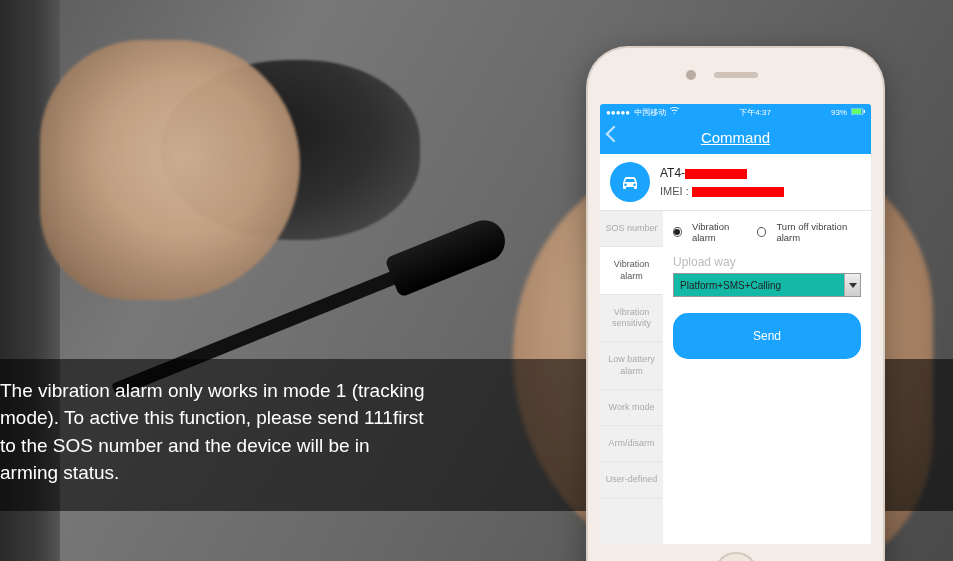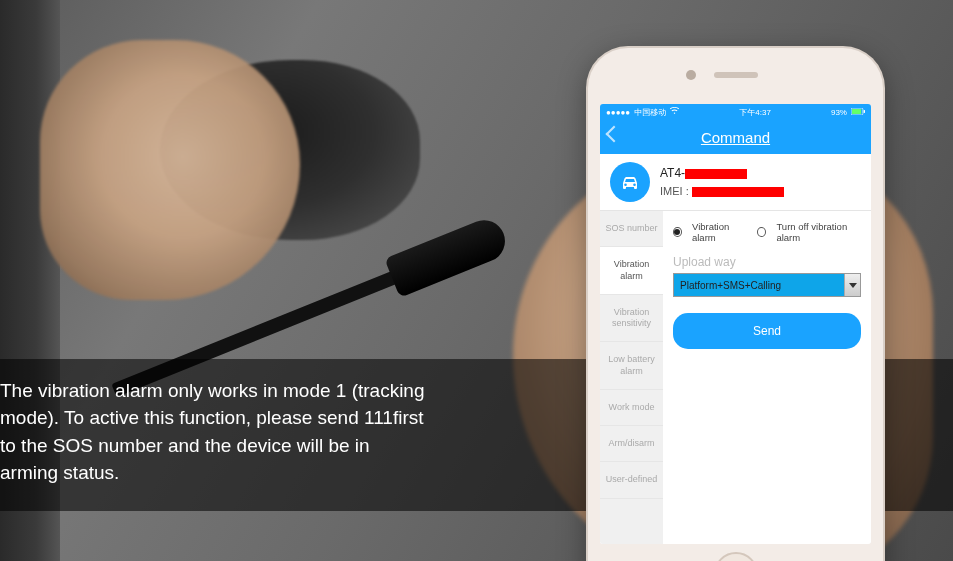--- a/index.html
+++ b/index.html
@@ -75,29 +75,29 @@
     border-bottom:1px solid #e6e6e6; }
   .side-tab.active { background:#fff; color:#555; }
 
   .panel { flex:1; padding:10px 10px 0; font-size:10px; color:#888; }
   .radio-row { display:flex; gap:10px; align-items:center; color:#444; font-size:9.5px;
     margin-bottom:12px; }
   .radio { width:10px; height:10px; border:1px solid #555; border-radius:50%;
     display:inline-flex; align-items:center; justify-content:center; }
   .radio.checked::after { content:""; width:6px; height:6px; background:#222; border-radius:50%; }
   .field-label { color:#bbb; font-size:12px; margin-bottom:4px; }
-  .select { width:100%; height:24px; border:1px solid #999; background:#0ea5e9; color:#222;
+  .select { width:100%; height:24px; border:1px solid #999; background:#14b8a6; color:#222;
     font-size:10px; display:flex; align-items:center; justify-content:space-between;
     padding:0 6px; }
   .select-caret { width:16px; height:100%; background:linear-gradient(#eee,#ccc);
     display:flex; align-items:center; justify-content:center; margin-right:-6px;
     border-left:1px solid #aaa; }
   .select-caret::after { content:""; border-left:4px solid transparent;
     border-right:4px solid transparent; border-top:5px solid #333; }
-  .send-btn { margin-top:16px; width:100%; height:36px; background:#1aa3ff;
+  .send-btn { margin-top:16px; width:100%; height:46px; background:#1aa3ff;
     color:#fff; border:none; border-radius:15px; font-size:12px; }
 </style>
 </head>
 <body>
 
 <div class="scene">
   <div class="door-edge"></div>
   <div class="handle-recess"></div>
   <div class="hand-l"></div>
   <div class="screwdriver"></div>

